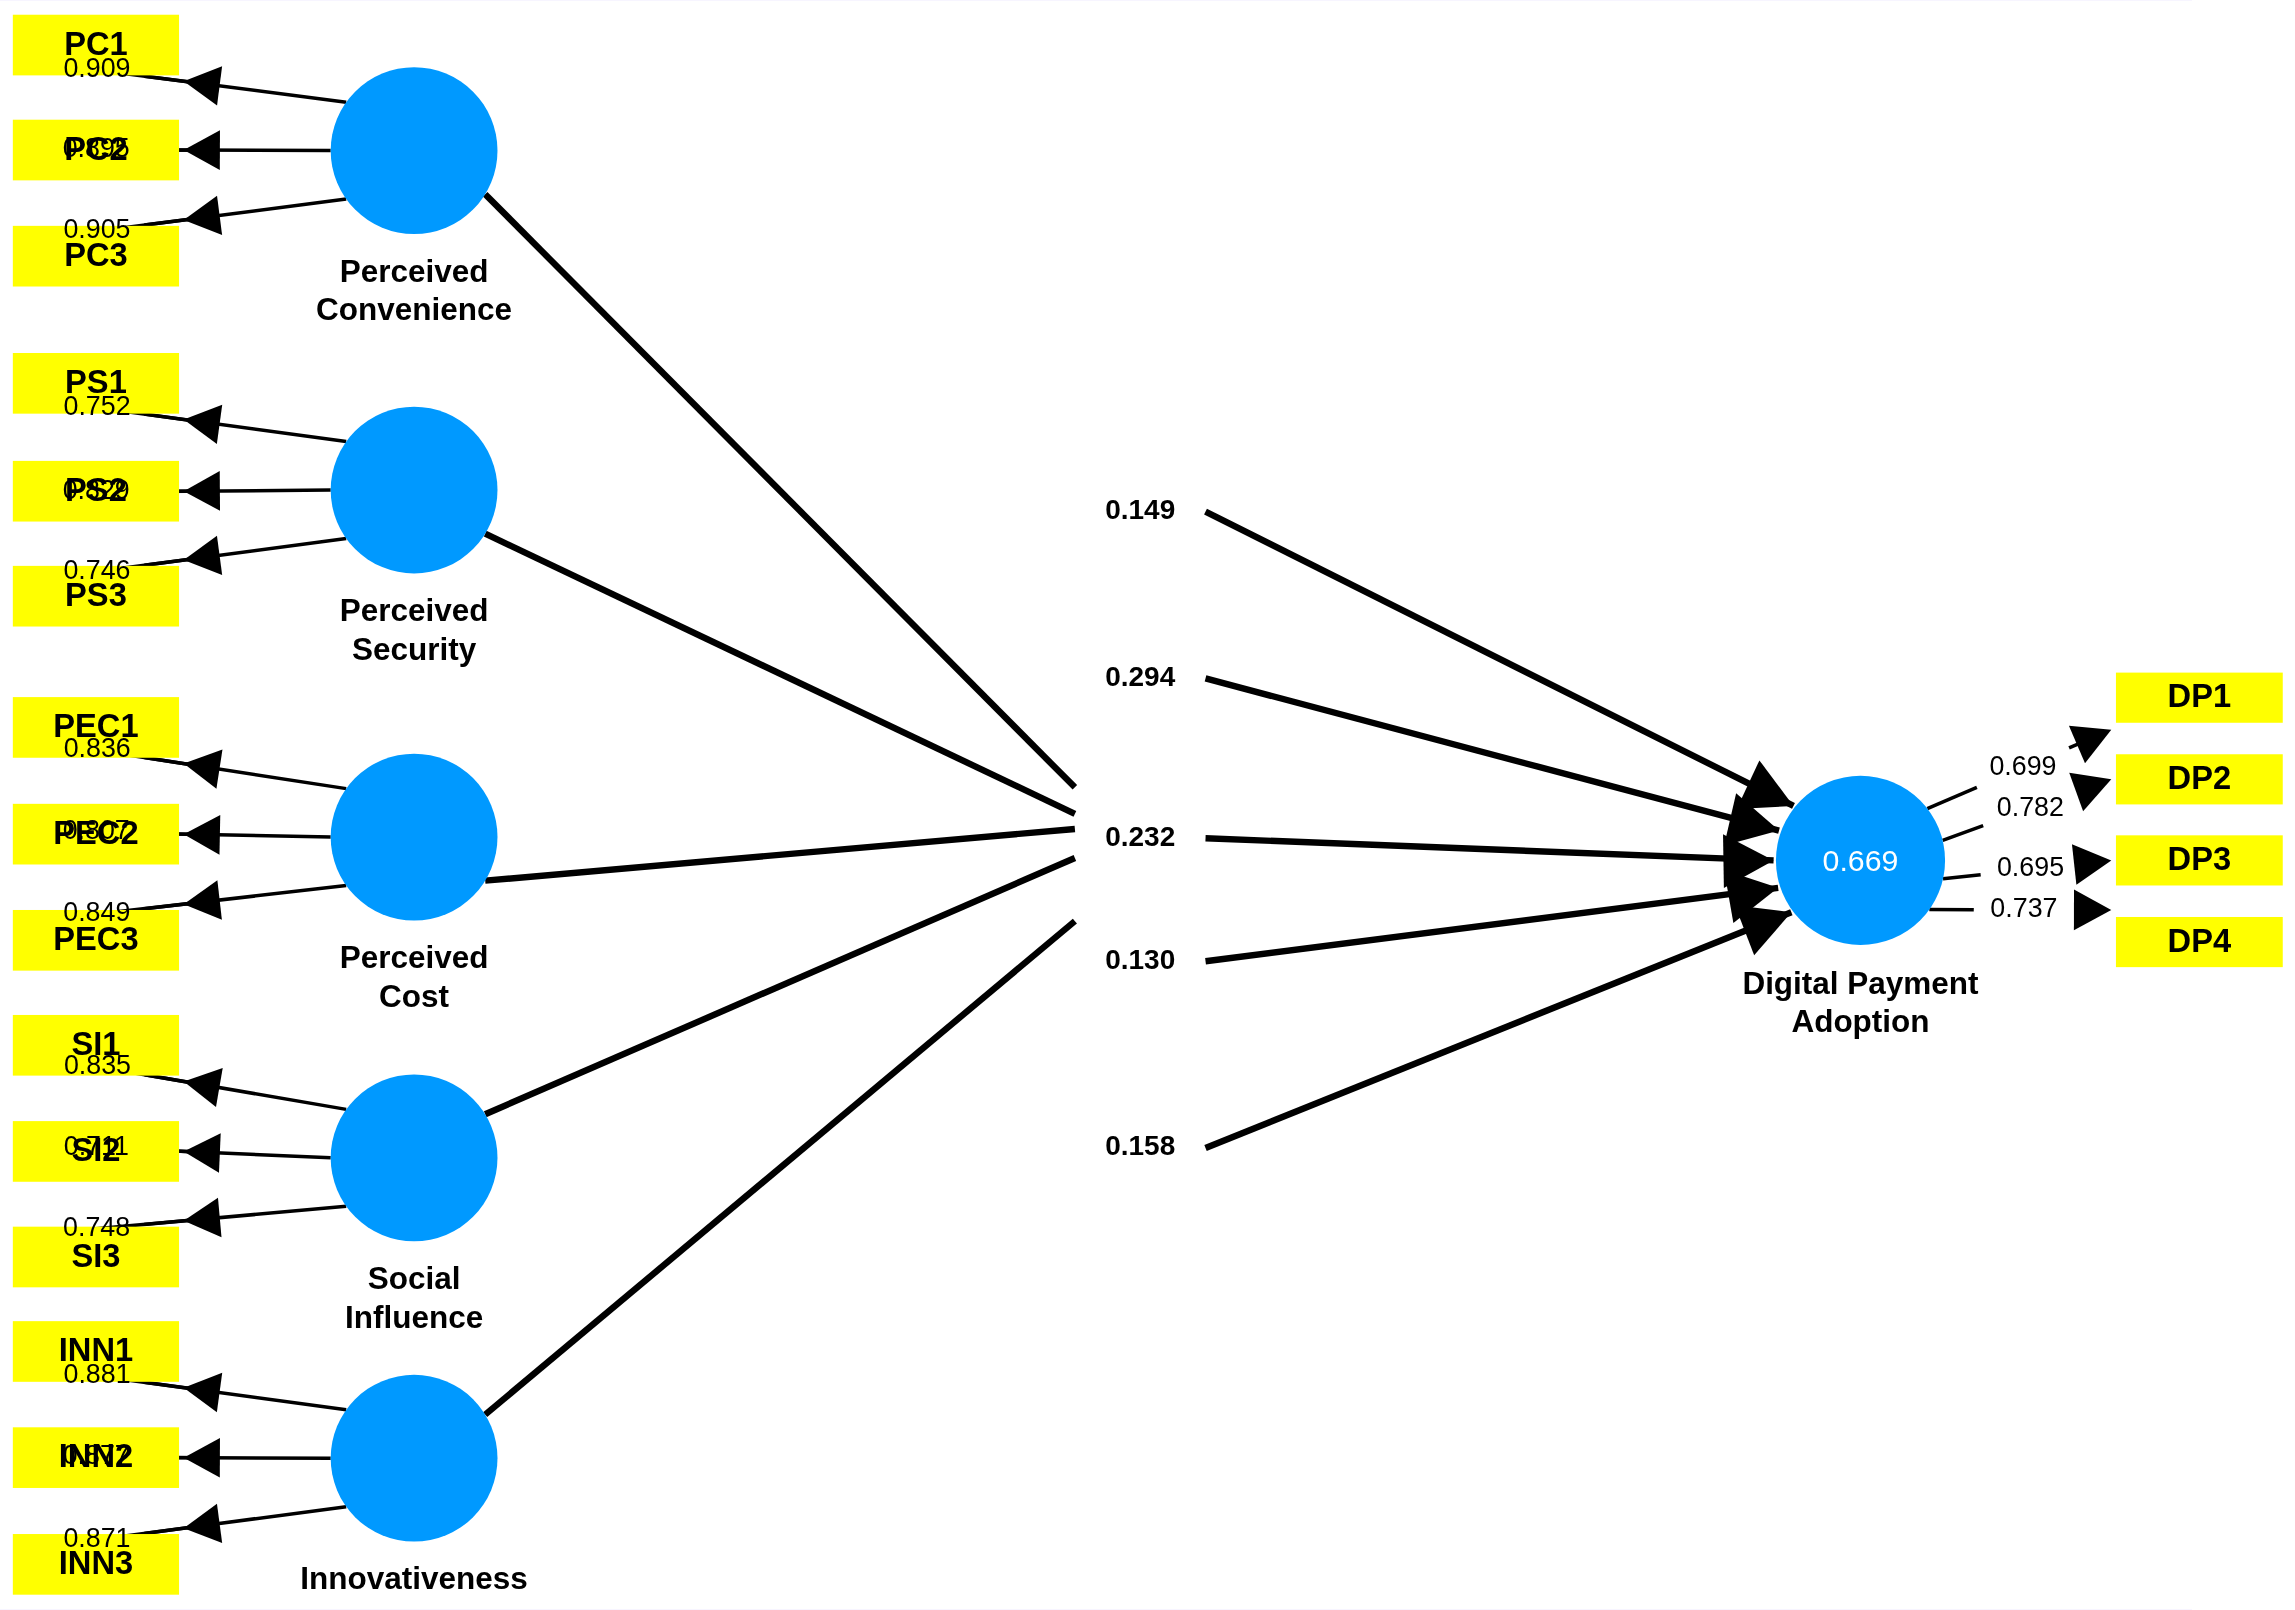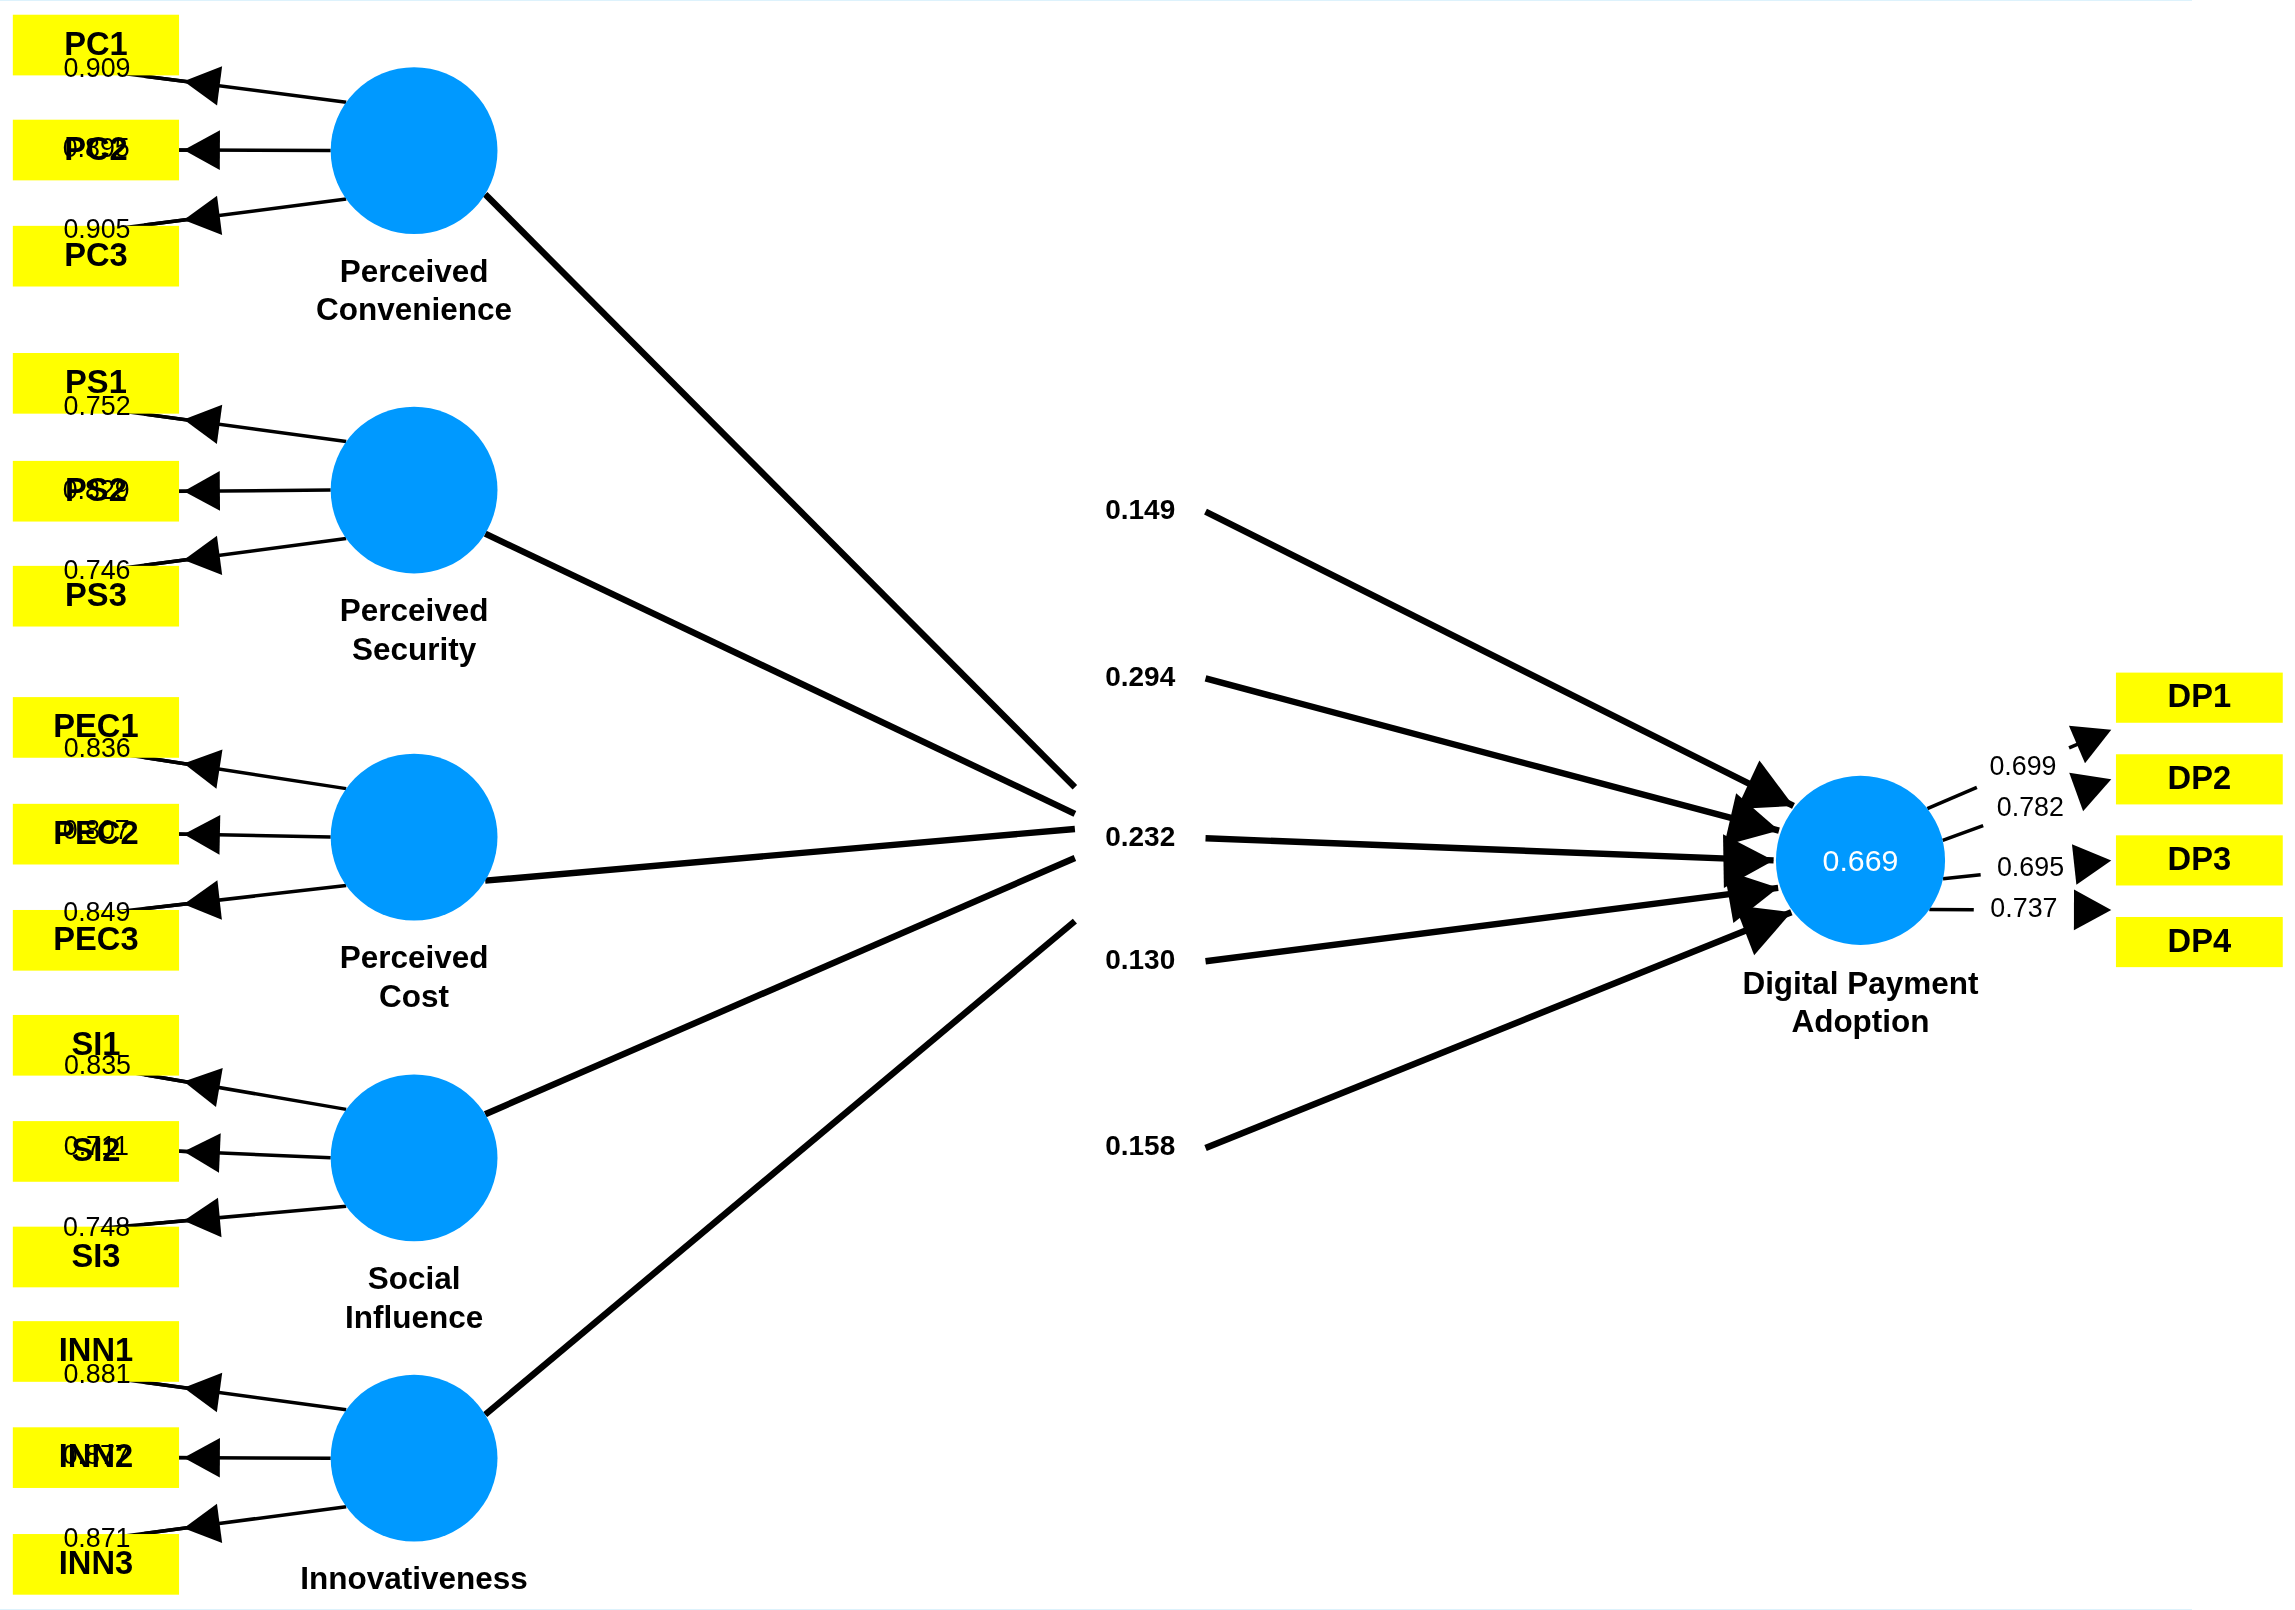--- a/index.html
+++ b/index.html
@@ -11,21 +11,21 @@
   body {
     width: 2295px;
     height: 1610px;
     font-family: "Liberation Sans", sans-serif;
     overflow: hidden;
   }
   #diagram-root {
     position: relative;
     width: 2192px;
     height: 1610px;
-    background: #0ea5e9;
+    background: #c4b5fd;
   }
   svg#sem-canvas {
     display: block;
     width: 2295px;
     height: 1610px;
   }
   .indicator-box {
     fill: #FFFF00;
     stroke: none;
   }

